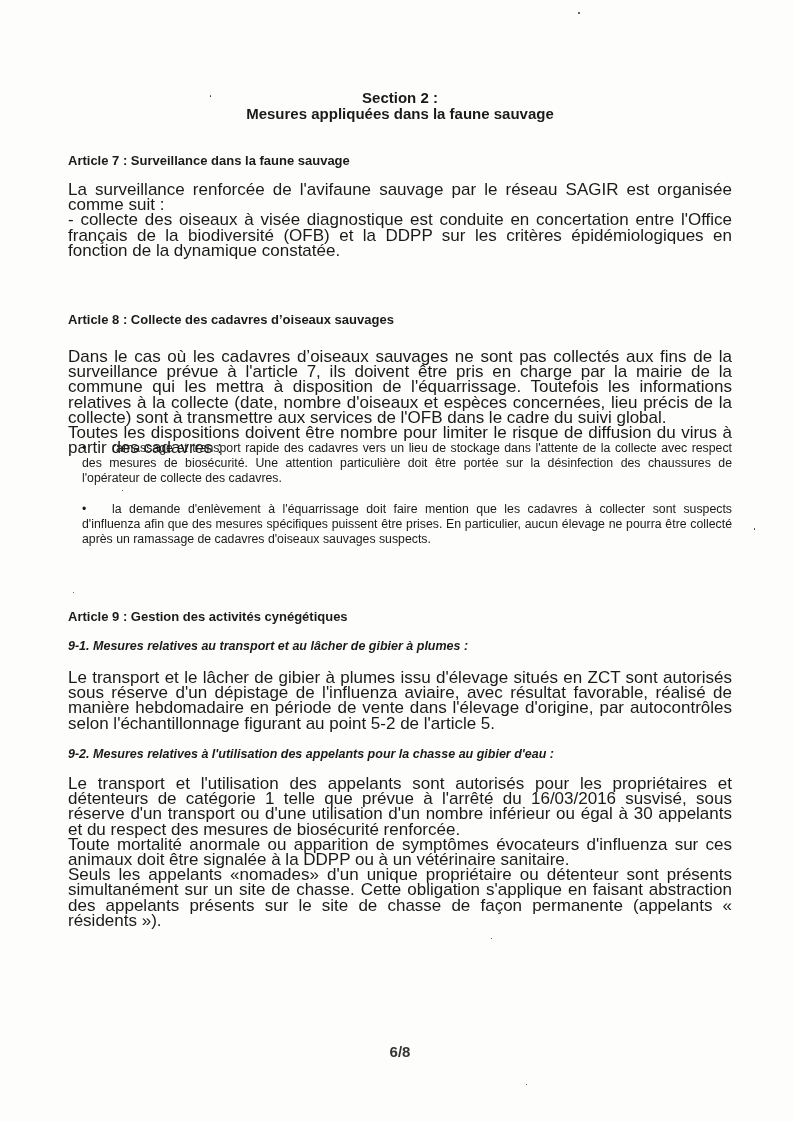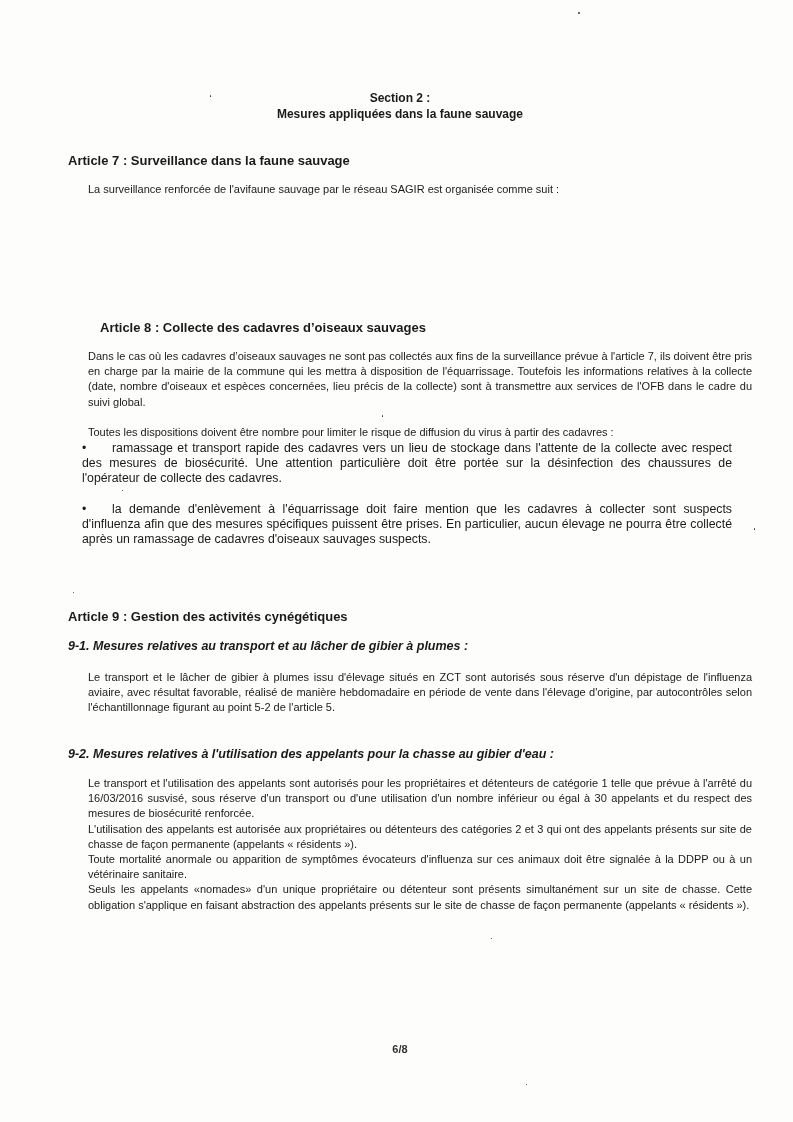--- a/index.html
+++ b/index.html
@@ -20,21 +20,21 @@
       left: 68px;
       top: 0;
       width: 664px;
     }
     .sec-title {
       position: absolute;
       left: 0;
       width: 664px;
       text-align: center;
       font-weight: bold;
-      font-size: 12px;
+      font-size: 15px;
       line-height: 16px;
     }
     .art-title {
       position: absolute;
       left: 0;
       font-weight: bold;
       font-size: 13px;
       line-height: 15px;
       white-space: nowrap;
     }
@@ -44,24 +44,23 @@
       font-weight: bold;
       font-style: italic;
       font-size: 12.5px;
       line-height: 15px;
       white-space: nowrap;
     }
     .para {
       position: absolute;
       left: 0;
       width: 664px;
-      font-size: 11px;
+      font-size: 17px;
       line-height: 15.2px;
       text-align: justify;
-      margin-left: 20px;
     }
     .para p {
       margin: 0;
     }
     .bullet {
       position: absolute;
       left: 0;
       width: 664px;
       font-size: 12.3px;
       line-height: 15.2px;
@@ -75,21 +74,21 @@
     .bullet .btext {
       margin-left: 14px;
       text-indent: 30px;
     }
     .page-number {
       position: absolute;
       left: 0;
       width: 664px;
       top: 1043px;
       text-align: center;
-      font-size: 11px;
+      font-size: 15px;
       font-weight: bold;
       color: #333;
     }
     .speck {
       position: absolute;
       width: 2px;
       height: 2px;
       background: #333;
       border-radius: 1px;
     }
@@ -98,44 +97,44 @@
 <body>
 
 <div class="page">
 
   <div class="sec-title" style="top:90px;">Section 2 :</div>
   <div class="sec-title" style="top:106px;">Mesures appliquées dans la faune sauvage</div>
 
   <div class="art-title" style="top:153px;">Article 7 : Surveillance dans la faune sauvage</div>
   <div class="para" style="top:182px;">
     <p>La surveillance renforcée de l'avifaune sauvage par le réseau SAGIR est organisée comme suit :</p>
+    <p>- collecte des oiseaux à visée diagnostique est conduite en concertation entre l'Office français de la biodiversité (OFB) et la DDPP sur les critères épidémiologiques en fonction de la dynamique constatée.</p>
   </div>
 
-  <div class="art-title" style="top:320px;margin-left:32px;">Article 8 : Collecte des cadavres d’oiseaux sauvages</div>
+  <div class="art-title" style="top:312px;">Article 8 : Collecte des cadavres d’oiseaux sauvages</div>
   <div class="para" style="top:349px;">Dans le cas où les cadavres d’oiseaux sauvages ne sont pas collectés aux fins de la surveillance prévue à l'article 7, ils doivent être pris en charge par la mairie de la commune qui les mettra à disposition de l'équarrissage. Toutefois les informations relatives à la collecte (date, nombre d'oiseaux et espèces concernées, lieu précis de la collecte) sont à transmettre aux services de l'OFB dans le cadre du suivi global.</div>
   <div class="para" style="top:425px;">Toutes les dispositions doivent être nombre pour limiter le risque de diffusion du virus à partir des cadavres :</div>
 
   <div class="bullet" style="top:441px;">
     <span class="dot">•</span>
     <div class="btext">ramassage et transport rapide des cadavres vers un lieu de stockage dans l'attente de la collecte avec respect des mesures de biosécurité. Une attention particulière doit être portée sur la désinfection des chaussures de l'opérateur de collecte des cadavres.</div>
   </div>
 
   <div class="bullet" style="top:502px;">
     <span class="dot">•</span>
     <div class="btext">la demande d'enlèvement à l'équarrissage doit faire mention que les cadavres à collecter sont suspects d'influenza afin que des mesures spécifiques puissent être prises. En particulier, aucun élevage ne pourra être collecté après un ramassage de cadavres d'oiseaux sauvages suspects.</div>
   </div>
 
   <div class="art-title" style="top:609px;text-align:center;">Article 9 : Gestion des activités cynégétiques</div>
   <div class="sub-title" style="top:639px;">9-1. Mesures relatives au transport et au lâcher de gibier à plumes :</div>
   <div class="para" style="top:670px;">Le transport et le lâcher de gibier à plumes issu d'élevage situés en ZCT sont autorisés sous réserve d'un dépistage de l'influenza aviaire, avec résultat favorable, réalisé de manière hebdomadaire en période de vente dans l'élevage d'origine, par autocontrôles selon l'échantillonnage figurant au point 5-2 de l'article 5.</div>
 
   <div class="sub-title" style="top:747px;">9-2. Mesures relatives à l'utilisation des appelants pour la chasse au gibier d'eau :</div>
   <div class="para" style="top:776px;">
     <p>Le transport et l'utilisation des appelants sont autorisés pour les propriétaires et détenteurs de catégorie 1 telle que prévue à l'arrêté du 16/03/2016 susvisé, sous réserve d'un transport ou d'une utilisation d'un nombre inférieur ou égal à 30 appelants et du respect des mesures de biosécurité renforcée.</p>
-    <p>L'utilisation des appelants est autorisée aux propriétaires ou détenteurs des catégories 2 et 3 qui ont des appelants présents sur site de chasse de façon permanente (appelants « résidents »).</p>
     <p>Toute mortalité anormale ou apparition de symptômes évocateurs d'influenza sur ces animaux doit être signalée à la DDPP ou à un vétérinaire sanitaire.</p>
     <p>Seuls les appelants «nomades» d'un unique propriétaire ou détenteur sont présents simultanément sur un site de chasse. Cette obligation s'applique en faisant abstraction des appelants présents sur le site de chasse de façon permanente (appelants « résidents »).</p>
   </div>
 
   <div class="page-number">6/8</div>
 </div>
 
 <div class="speck" style="left:578px;top:12px;"></div>
 <div class="speck" style="left:210px;top:95px;width:1px;height:2px;"></div>
 <div class="speck" style="left:382px;top:415px;width:1px;height:2px;"></div>

